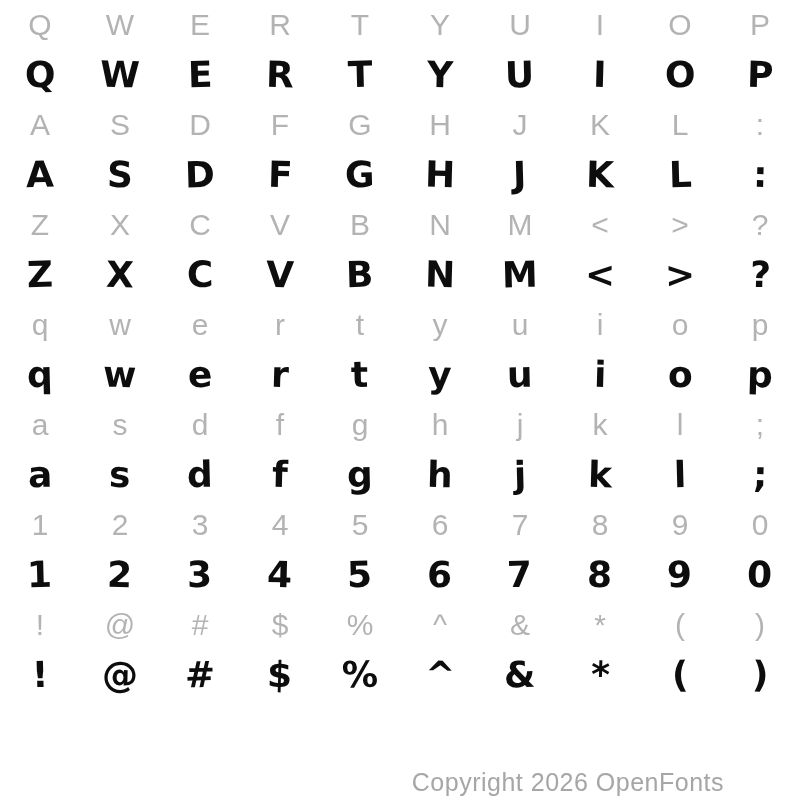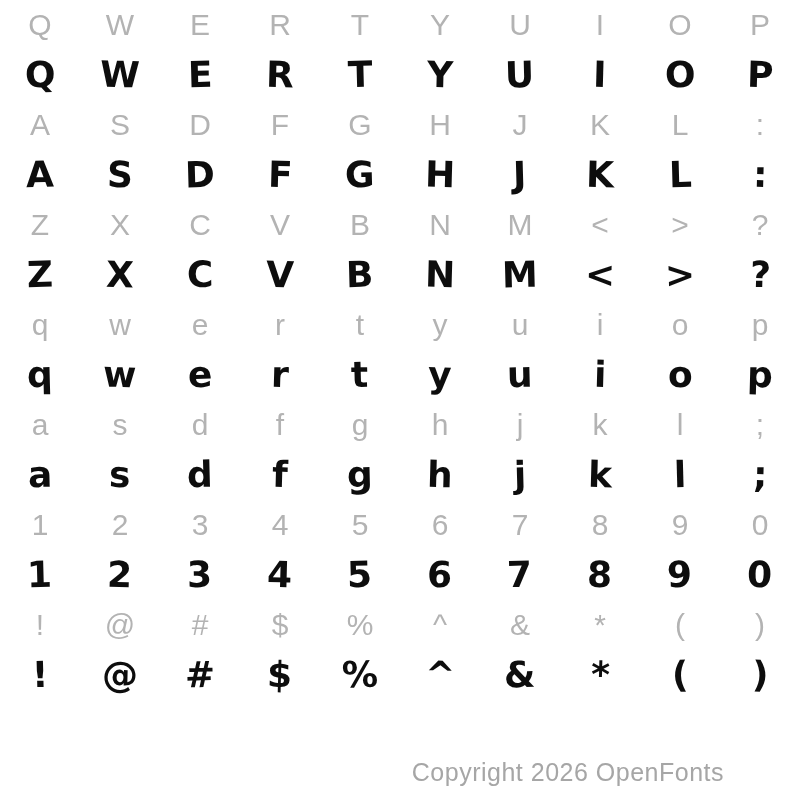--- a/index.html
+++ b/index.html
@@ -45,21 +45,21 @@
     font-size:36px;
     font-weight:700;
     font-family:"DejaVu Sans","Liberation Sans",sans-serif;
   }
   
   .glyph-row.preview .glyph-cell:nth-child(2n){transform:rotate(1.5deg);}
   .glyph-row.preview .glyph-cell:nth-child(2n+1){transform:rotate(-1.5deg);}
   .footer{
     position:absolute;left:0;right:0;bottom:0;height:100px;
     display:flex;align-items:flex-end;justify-content:flex-end;
-    padding:0 76px 13px 0;
+    padding:0 76px 3px 0;
     box-sizing:border-box;
     margin-left:44px;
   }
   .copyright{
     color:var(--copyright-gray);
     font-size:25px;
     letter-spacing:0.5px;
     font-family:"Liberation Sans",sans-serif;
   }
 </style>

